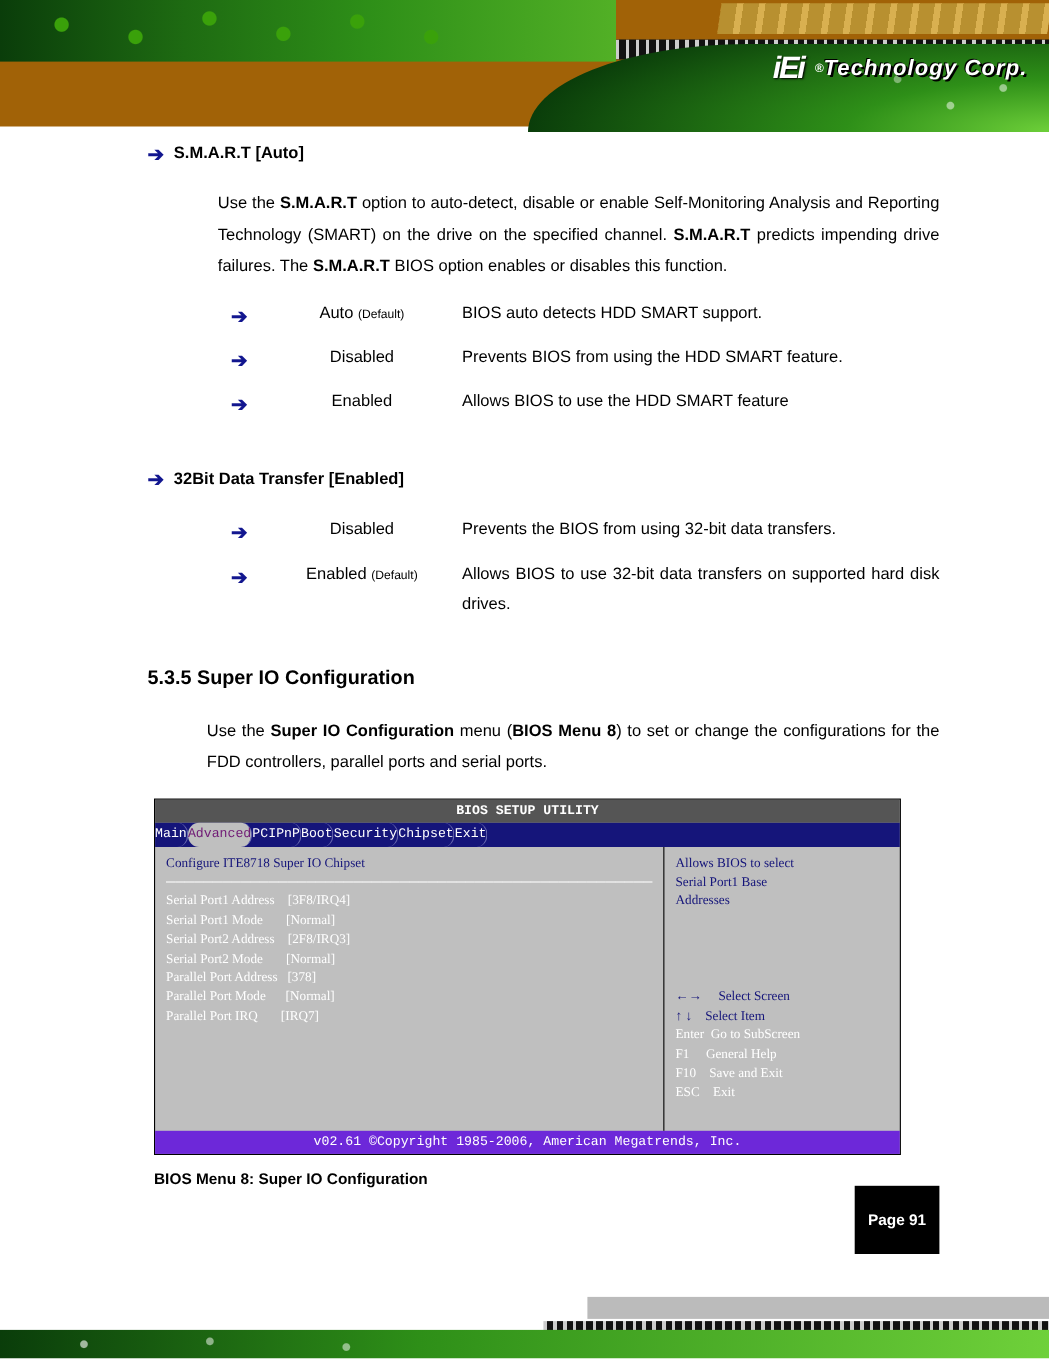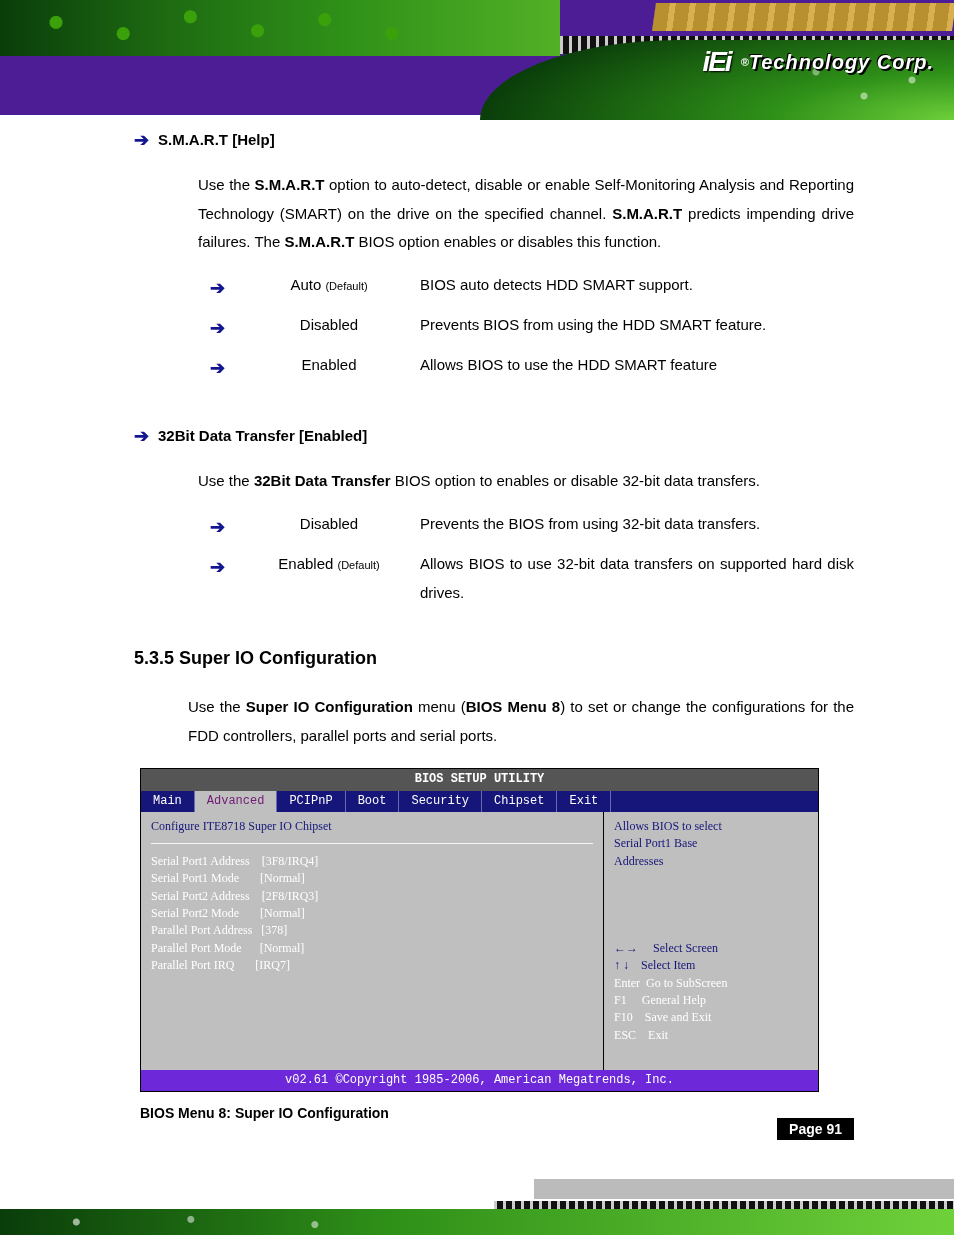--- a/index.html
+++ b/index.html
@@ -10,21 +10,21 @@
     font-family: Arial, Helvetica, sans-serif;
     position: relative;
     overflow: hidden;
   }
 
   
   .header-banner {
     width: 954px;
     height: 115px;
     position: relative;
-    background: #4c1d95;
+    background: #a16207;
   }
   .header-pcb-left {
     position: absolute; left:0; top:0; width: 560px; height: 56px;
     background:
       radial-gradient(circle at 10% 40%, #3aa10a 0 6px, transparent 7px),
       radial-gradient(circle at 22% 60%, #3aa10a 0 6px, transparent 7px),
       radial-gradient(circle at 34% 30%, #3aa10a 0 6px, transparent 7px),
       radial-gradient(circle at 46% 55%, #3aa10a 0 6px, transparent 7px),
       radial-gradient(circle at 58% 35%, #3aa10a 0 6px, transparent 7px),
       radial-gradient(circle at 70% 60%, #3aa10a 0 6px, transparent 7px),
@@ -101,37 +101,37 @@
     font-family: "Courier New", monospace;
     font-size: 12px;
     line-height: 1.45;
     background:#bfbfbf;
   }
   .bios .topbar {
     background:#555; color:#fff; text-align:center; font-weight:bold;
     padding:2px 0;
   }
   .bios .tabs { display:flex; background:#15157a; color:#fff; }
-  .bios .tabs div { padding:2px 12px; border-right:1px solid #6a6ab0; }
+  .bios .tabs div { padding:2px 0; border-right:1px solid #6a6ab0;border-radius:10px; }
   .bios .tabs .active { background:#bfbfbf; color:#701a75; }
   .bios .tabs .spacer { flex:1; border:none; }
   .bios .mainrow { display:flex; min-height: 258px; font-family: Liberation Serif, serif; }
   .bios .leftpane { flex: 0 0 460px; padding:6px 10px; color:#15157a; border-right:1px solid #000; white-space:pre; }
   .bios .leftpane .white { color:#fff; }
   .bios .rightpane { flex:1; padding:6px 10px; color:#15157a; white-space:pre; }
   .bios .rightpane .white { color:#fff; }
   .bios .footer { background:#6d28d9; color:#fff; text-align:center; padding:2px 0; }
 
   .caption { margin-top:8px; font-weight:bold; font-size:14px; }
 
   
   .page-number {
     position:absolute; right:100px; bottom:95px;
     background:#000; color:#fff;
-    padding:3px 12px; font-size:14px; font-weight:bold;
+    padding:23px 12px; font-size:14px; font-weight:bold;
   }
   .footer-banner {
     position:absolute; left:0; bottom:0; width:954px; height:88px;
   }
   .footer-grey {
     position:absolute; right:0; bottom:36px; width:420px; height:20px;
     background:#bbb;
   }
   .footer-stripe {
     position:absolute; right:0; bottom:24px; width:460px; height:10px;
@@ -163,21 +163,21 @@
     <span class="iei">iEi</span>
     <span style="font-size:11px; vertical-align:super;">®</span>
     <span class="tc">Technology Corp.</span>
   </div>
 </div>
 
 <div class="page-body">
 
   <div class="section-head">
     <span class="arrow-blue">➔</span>
-    <span class="title">S.M.A.R.T [Help]</span>
+    <span class="title">S.M.A.R.T [Auto]</span>
   </div>
   <p class="para">
     <span>Use the </span><b>S.M.A.R.T</b><span> option to auto-detect, disable or enable Self-Monitoring Analysis and Reporting Technology (SMART) on the drive on the specified channel. </span><b>S.M.A.R.T</b><span> predicts impending drive failures. The </span><b>S.M.A.R.T</b><span> BIOS option enables or disables this function.</span>
   </p>
   <div class="opt-row">
     <span class="arrow-blue">➔</span>
     <span class="opt-name"><span>Auto</span> <span style="font-size:11px;">(Default)</span></span>
     <span class="opt-desc">BIOS auto detects HDD SMART support.</span>
   </div>
   <div class="opt-row">
@@ -188,23 +188,20 @@
   <div class="opt-row">
     <span class="arrow-blue">➔</span>
     <span class="opt-name">Enabled</span>
     <span class="opt-desc">Allows BIOS to use the HDD SMART feature</span>
   </div>
 
   <div class="section-head" style="margin-top:34px;">
     <span class="arrow-blue">➔</span>
     <span class="title">32Bit Data Transfer [Enabled]</span>
   </div>
-  <p class="para">
-    <span>Use the </span><b>32Bit Data Transfer</b><span> BIOS option to enables or disable 32-bit data transfers.</span>
-  </p>
   <div class="opt-row">
     <span class="arrow-blue">➔</span>
     <span class="opt-name">Disabled</span>
     <span class="opt-desc">Prevents the BIOS from using 32-bit data transfers.</span>
   </div>
   <div class="opt-row">
     <span class="arrow-blue">➔</span>
     <span class="opt-name"><span>Enabled</span> <span style="font-size:11px;">(Default)</span></span>
     <span class="opt-desc">Allows BIOS to use 32-bit data transfers on supported hard disk drives.</span>
   </div>

